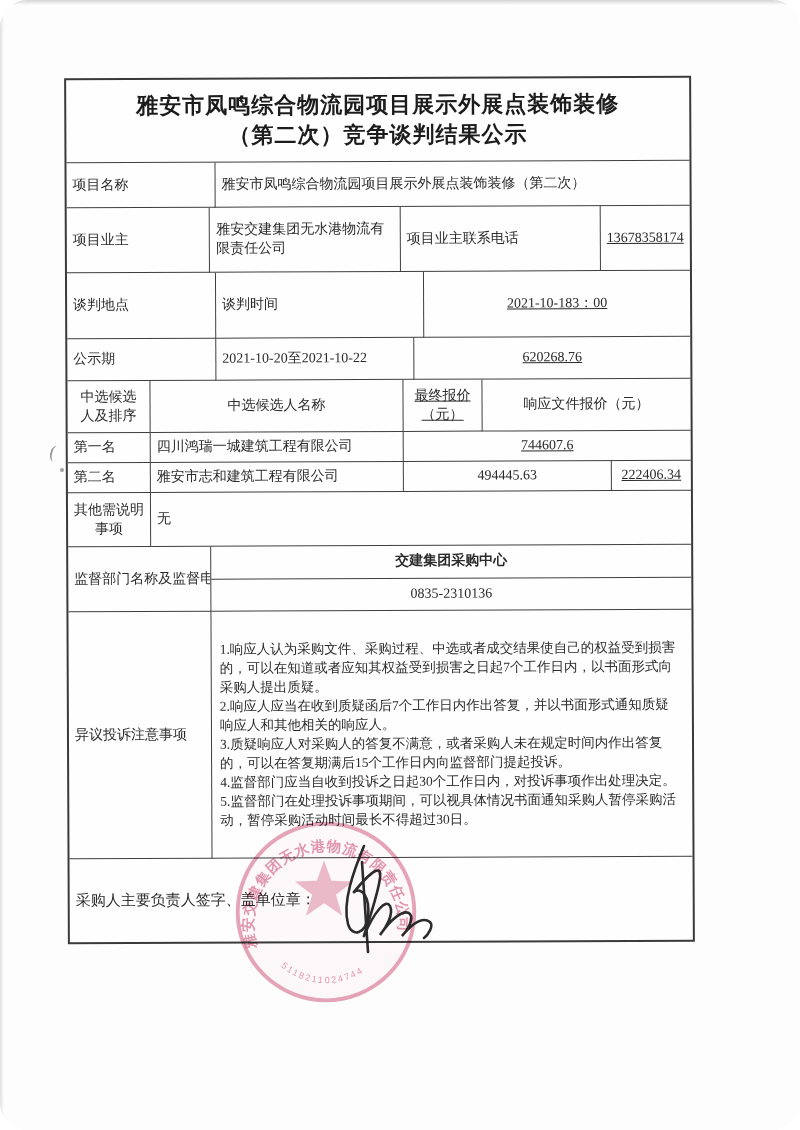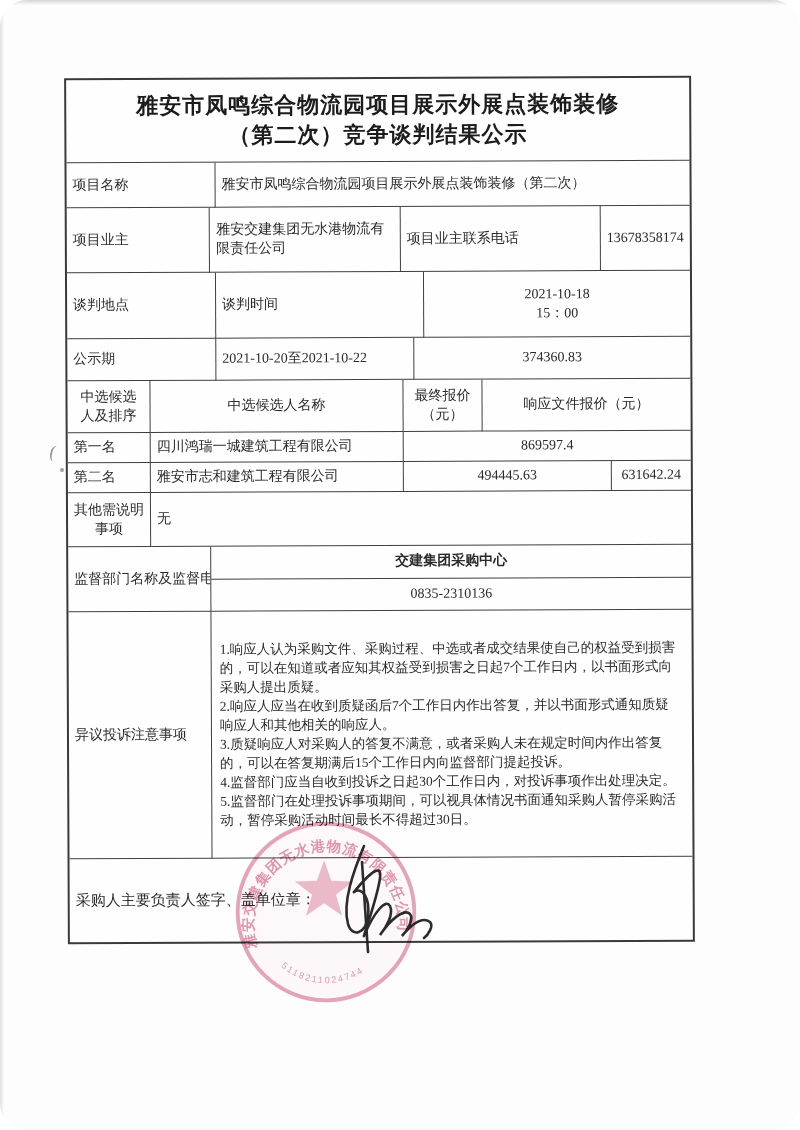--- a/index.html
+++ b/index.html
@@ -34,28 +34,28 @@
   .left { justify-content:flex-start; text-align:left; }
   .title-cell {
     height:83px; width:100%; display:flex; flex-direction:column;
     justify-content:center; align-items:center;
     border-bottom:1.5px solid #3f3f3f;
     font-family:"Liberation Sans","DejaVu Sans",sans-serif;
     font-weight:700; font-size:22px; color:#1c1c1c; letter-spacing:1px;
   }
   .h45{height:45px}.h65{height:65px}.h66{height:66px}.h42{height:42px}
   .h52{height:52px}.h30{height:30px}.h54{height:54px}.h247{height:247px}.h83{height:83px}
-  .w138{width:149px}.w198{width:198px}.w175{width:208px}.w111{width:111px; flex:1;}
+  .w138{width:149px}.w198{width:198px}.w175{width:208px}.w111{width:111px; flex:1;text-decoration:underline;}
   .w83{width:83px}.w253{width:253px}.w143{width:143px}
   .grow{flex:1;}
   .clip { white-space:nowrap; overflow:hidden; }
   .stack { flex-direction:column; padding:0; align-items:stretch; }
   .substack { flex:1; display:flex; align-items:center; justify-content:center; }
   .substack:first-child { border-bottom:1.5px solid #3f3f3f; }
-  .two-line { flex-direction:column; justify-content:center; }
+  .two-line { flex-direction:row; justify-content:center; }
   .notice { flex-direction:column; align-items:flex-start; justify-content:center;
     font-size:13.5px; line-height:19px; padding:8px 10px 8px 8px; }
   .sign-row .cell { font-size:15px; }
   
   .seal { position:absolute; left:230px; top:816px; width:192px; height:192px;
     mix-blend-mode:multiply; opacity:.9; pointer-events:none; }
   .signature { position:absolute; left:322px; top:840px; width:150px; height:118px;
     pointer-events:none; }
   
   .speck1 { position:absolute; left:50px; top:446px; width:10px; height:16px;
@@ -89,48 +89,48 @@
       <div class="cell w198 left h65">雅安交建集团无水港物流有限责任公司</div>
       <div class="cell w175 left h65">项目业主联系电话</div>
       <div class="cell w111 center h65">13678358174</div>
     </div>
 
     <div class="row">
       <div class="cell w138 left h66">谈判地点</div>
       <div class="cell w175 left h66">谈判时间</div>
       <div class="cell w111 center two-line h66">
         <div>2021-10-18</div>
-        <div>15：00</div>
+        <div>3：00</div>
       </div>
     </div>
 
     <div class="row">
       <div class="cell w138 left h42">公示期</div>
       <div class="cell w198 left h42">2021-10-20至2021-10-22</div>
-      <div class="cell w111 center h42">374360.83</div>
+      <div class="cell w111 center h42">620268.76</div>
     </div>
 
     <div class="row">
       <div class="cell w83 center h52" style="padding:0 10px;">中选候选人及排序</div>
       <div class="cell w253 center h52">中选候选人名称</div>
       <div class="cell w111 center h52">最终报价（元）</div>
       <div class="cell w175 center h52">响应文件报价（元）</div>
     </div>
 
     <div class="row">
       <div class="cell w83 left h30">第一名</div>
       <div class="cell w253 left h30">四川鸿瑞一城建筑工程有限公司</div>
-      <div class="cell w111 center h30">869597.4</div>
+      <div class="cell w111 center h30">744607.6</div>
     </div>
 
     <div class="row">
       <div class="cell w83 left h30">第二名</div>
       <div class="cell w253 left h30">雅安市志和建筑工程有限公司</div>
       <div class="cell w175 center h30">494445.63</div>
-      <div class="cell w111 center h30">631642.24</div>
+      <div class="cell w111 center h30">222406.34</div>
     </div>
 
     <div class="row">
       <div class="cell w83 center h54" style="padding:0 4px;">其他需说明事项</div>
       <div class="cell grow left h54">无</div>
     </div>
 
     <div class="row">
       <div class="cell w143 left h65 clip">监督部门名称及监督电话</div>
       <div class="cell grow stack h65">

